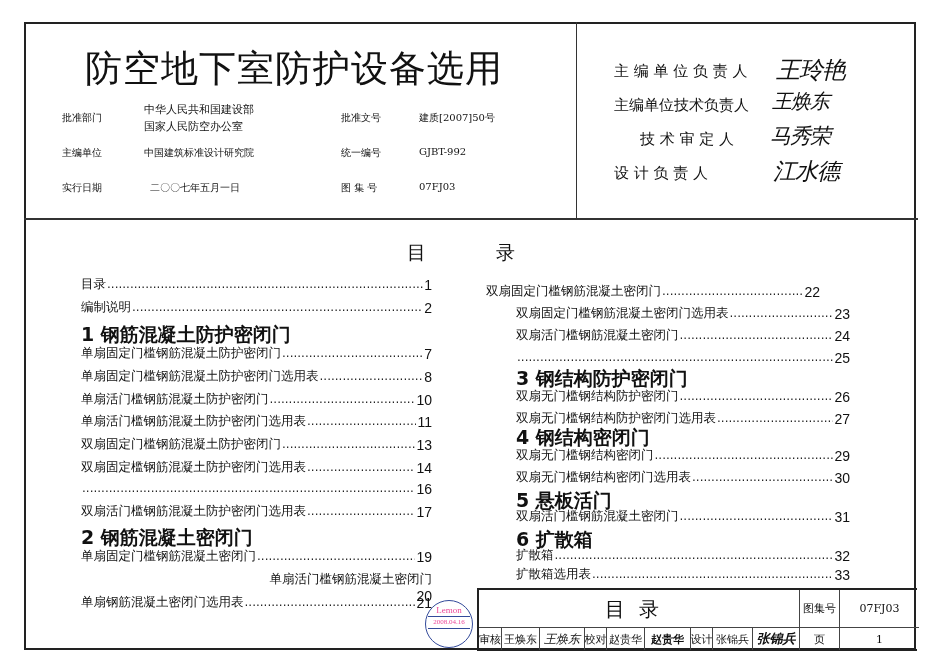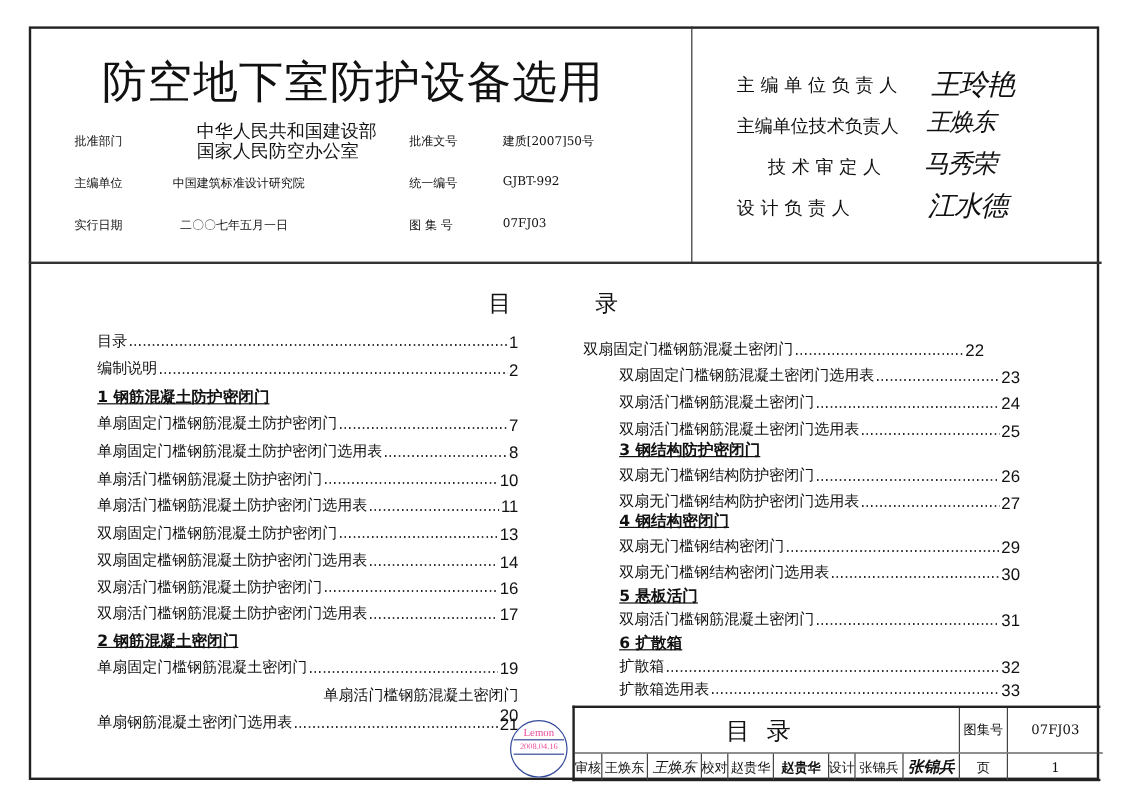--- a/index.html
+++ b/index.html
@@ -2,30 +2,30 @@
 <html><head>
 <meta charset="utf-8">
 <style>
   html,body{margin:0;padding:0;background:#fff;}
   body{width:950px;height:672px;position:relative;overflow:hidden;font-family:"DejaVu Sans","Liberation Sans",sans-serif;color:#111;}
   .frame{position:absolute;left:24px;top:22px;width:892px;height:628px;border:2px solid #222;box-sizing:border-box;}
   .hdr-line{position:absolute;left:24px;top:218px;width:894px;height:2px;background:#333;}
   .hdr-vline{position:absolute;left:576px;top:22px;width:1px;height:197px;background:#333;}
   .title{position:absolute;left:85px;top:44px;font-size:37px;letter-spacing:1px;font-family:"DejaVu Sans",sans-serif;}
   .meta{position:absolute;font-family:"DejaVu Serif","Liberation Serif",serif;font-size:10px;white-space:nowrap;}
-  .meta.small{font-size:15px;line-height:17px;margin-left:20px;}
+  .meta.small{font-size:11px;line-height:17px;}
   .resp{position:absolute;font-family:"DejaVu Serif","Liberation Serif",serif;font-size:15px;white-space:nowrap;}
   .sig{position:absolute;font-family:"DejaVu Serif",serif;font-size:24px;font-style:italic;white-space:nowrap;letter-spacing:-1px;}
   .toc-title{position:absolute;top:240px;font-size:19px;}
   .toc-row{position:absolute;white-space:nowrap;font-size:12.5px;display:flex;align-items:flex-end;}
   .toc-row .lbl{flex:none;}
   .toc-row .dots{flex:1;overflow:hidden;height:14px;margin:0 1px;border-bottom:none;position:relative;}
   .toc-row .dots::after{content:"·································································································································";position:absolute;left:0;bottom:-2px;letter-spacing:0px;font-size:12px;color:#222;}
   .toc-row .pg{flex:none;font-size:14px;font-family:"Liberation Sans",sans-serif;}
-  .toc-row.section{font-weight:bold;font-size:13px;text-decoration:underline;}
+  .toc-row.section{font-weight:bold;font-size:19px;}
   .stamp{position:absolute;left:425px;top:600px;width:48px;height:48px;border:1.3px solid #334a9a;border-radius:50%;box-sizing:border-box;color:#ec4899;text-align:center;}
   .stamp .s1{position:absolute;top:4px;left:0;right:0;font-family:"Liberation Serif",serif;font-size:9px;}
   .stamp .bar{position:absolute;left:2px;right:2px;height:1px;background:#334a9a;}
   .stamp .s2{position:absolute;top:17px;left:0;right:0;font-family:"Liberation Serif",serif;font-size:7px;}
   .tb{position:absolute;left:477px;top:588px;width:440px;height:63px;border:2px solid #222;border-right:none;box-sizing:border-box;}
   .tb-cell{position:absolute;border-left:1px solid #444;box-sizing:border-box;font-family:"DejaVu Serif","Liberation Serif",serif;font-size:11px;display:flex;align-items:center;justify-content:center;white-space:nowrap;}
   .tb-hline{position:absolute;height:1px;background:#444;}
   .tb-title{position:absolute;left:0;top:0;width:320px;height:38px;display:flex;align-items:center;justify-content:center;font-size:20px;letter-spacing:14px;}
 </style>
 </head>
@@ -105,21 +105,20 @@
       <span class="lbl">双扇固定门槛钢筋混凝土防护密闭门</span>
       <span class="dots"></span>
       <span class="pg">13</span>
     </div>
     <div class="toc-row" style="left: 81px; top: 459px; width: 351px;">
       <span class="lbl">双扇固定槛钢筋混凝土防护密闭门选用表</span>
       <span class="dots"></span>
       <span class="pg">14</span>
     </div>
     <div class="toc-row" style="left: 81px; top: 481px; width: 351px;">
-      <span class="lbl">双扇活门槛钢筋混凝土防护密闭门</span>
       <span class="dots"></span>
       <span class="pg">16</span>
     </div>
     <div class="toc-row" style="left: 81px; top: 503px; width: 351px;">
       <span class="lbl">双扇活门槛钢筋混凝土防护密闭门选用表</span>
       <span class="dots"></span>
       <span class="pg">17</span>
     </div>
     <div class="toc-row section" style="left: 81px; top: 525px; width: 351px;">
       <span class="lbl">2  钢筋混凝土密闭门</span>
@@ -151,21 +150,20 @@
       <span class="lbl">双扇固定门槛钢筋混凝土密闭门选用表</span>
       <span class="dots"></span>
       <span class="pg">23</span>
     </div>
     <div class="toc-row" style="left: 516px; top: 327px; width: 334px;">
       <span class="lbl">双扇活门槛钢筋混凝土密闭门</span>
       <span class="dots"></span>
       <span class="pg">24</span>
     </div>
     <div class="toc-row" style="left: 516px; top: 350px; width: 334px;">
-      <span class="lbl">双扇活门槛钢筋混凝土密闭门选用表</span>
       <span class="dots"></span>
       <span class="pg">25</span>
     </div>
     <div class="toc-row section" style="left: 516px; top: 366px; width: 334px;">
       <span class="lbl">3  钢结构防护密闭门</span>
     </div>
     <div class="toc-row" style="left: 516px; top: 388px; width: 334px;">
       <span class="lbl">双扇无门槛钢结构防护密闭门</span>
       <span class="dots"></span>
       <span class="pg">26</span>

